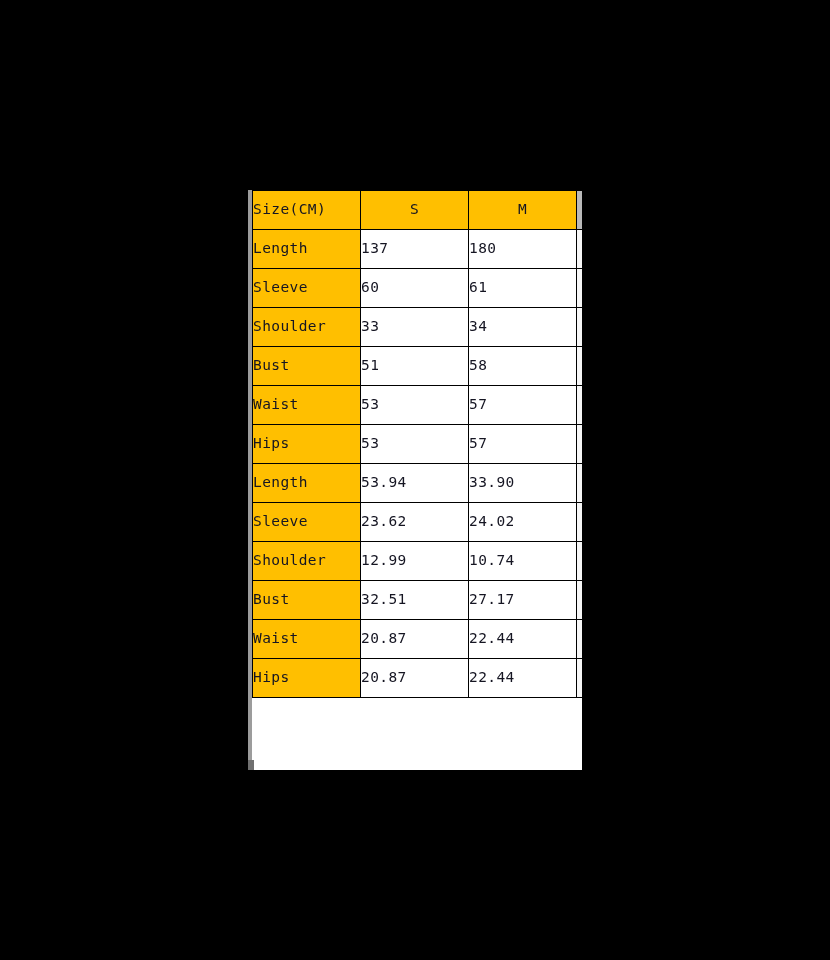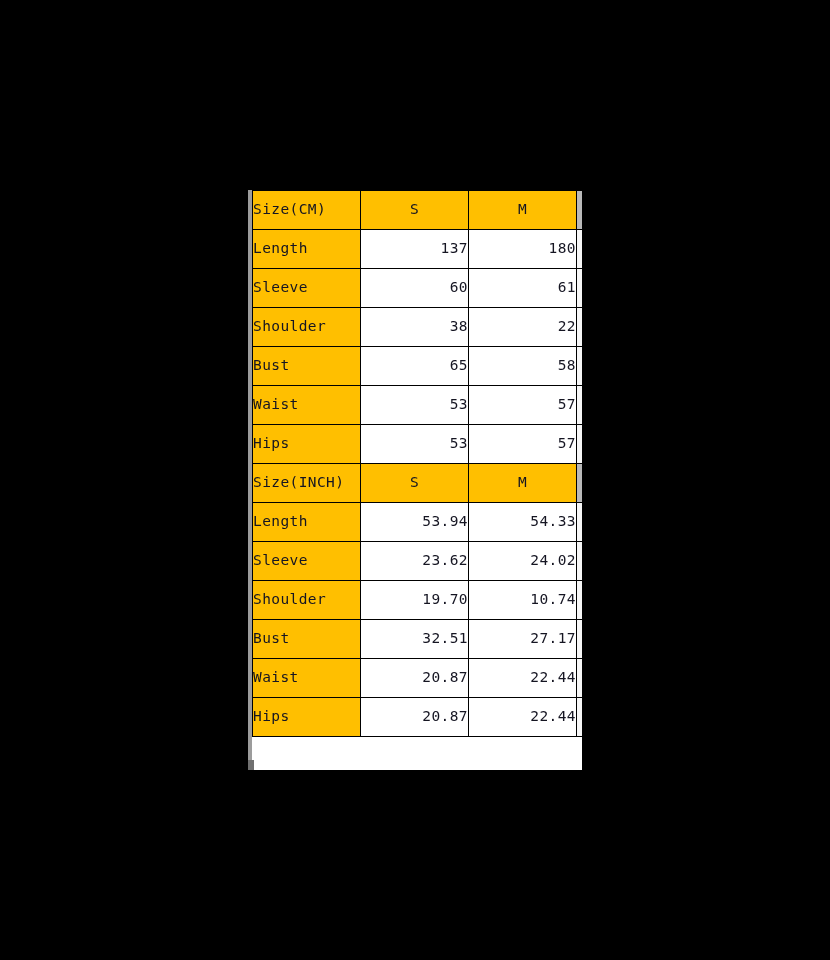--- a/index.html
+++ b/index.html
@@ -95,21 +95,21 @@
     padding-left: 7px;
   }
   
   tr.row-header td.cell-value {
     background: #ffbf00;
     text-align: center;
   }
   
   td.cell-value {
     background: #ffffff;
-    text-align: right;
+    text-align: left;
   }
   
   td.cell-clipped {
     background: #f7f7f7;
   }
   tr.row-header td.cell-clipped {
     background: #b9b9b9;
   }
 </style>
 </head>
@@ -148,70 +148,64 @@
 
           <tr>
             <td class="cell-label">Sleeve</td>
             <td class="cell-value">60</td>
             <td class="cell-value">61</td>
             <td class="cell-clipped"></td>
           </tr>
 
           <tr>
             <td class="cell-label">Shoulder</td>
-            <td class="cell-value">38</td>
-            <td class="cell-value">22</td>
+            <td class="cell-value">33</td>
+            <td class="cell-value">34</td>
             <td class="cell-clipped"></td>
           </tr>
 
           <tr>
             <td class="cell-label">Bust</td>
-            <td class="cell-value">65</td>
+            <td class="cell-value">51</td>
             <td class="cell-value">58</td>
             <td class="cell-clipped"></td>
           </tr>
 
           <tr>
             <td class="cell-label">Waist</td>
             <td class="cell-value">53</td>
             <td class="cell-value">57</td>
             <td class="cell-clipped"></td>
           </tr>
 
           <tr>
             <td class="cell-label">Hips</td>
             <td class="cell-value">53</td>
             <td class="cell-value">57</td>
             <td class="cell-clipped"></td>
           </tr>
 
-          <tr class="row-header">
-            <td class="cell-label">Size(INCH)</td>
-            <td class="cell-value">S</td>
-            <td class="cell-value">M</td>
-            <td class="cell-clipped"></td>
-          </tr>
 
           <tr>
             <td class="cell-label">Length</td>
             <td class="cell-value">53.94</td>
-            <td class="cell-value">54.33</td>
+            <td class="cell-value">33.90</td>
             <td class="cell-clipped"></td>
           </tr>
 
           <tr>
             <td class="cell-label">Sleeve</td>
             <td class="cell-value">23.62</td>
             <td class="cell-value">24.02</td>
             <td class="cell-clipped"></td>
           </tr>
 
           <tr>
             <td class="cell-label">Shoulder</td>
-            <td class="cell-value">19.70</td>
+            <td class="cell-value">12.99</td>
             <td class="cell-value">10.74</td>
             <td class="cell-clipped"></td>
           </tr>
 
           <tr>
             <td class="cell-label">Bust</td>
             <td class="cell-value">32.51</td>
             <td class="cell-value">27.17</td>
             <td class="cell-clipped"></td>
           </tr>

